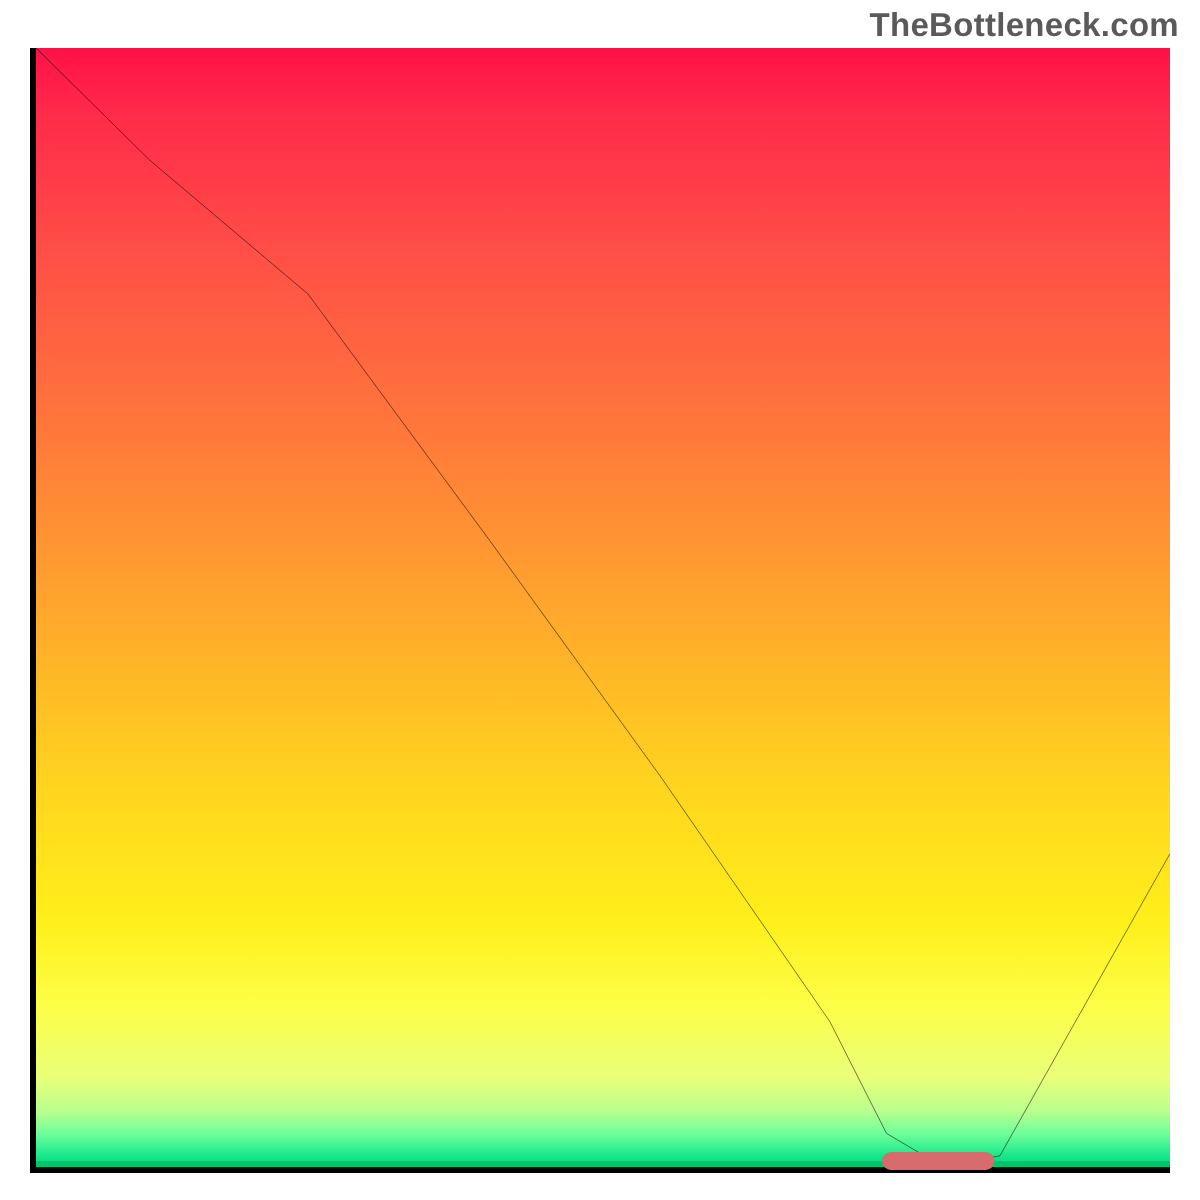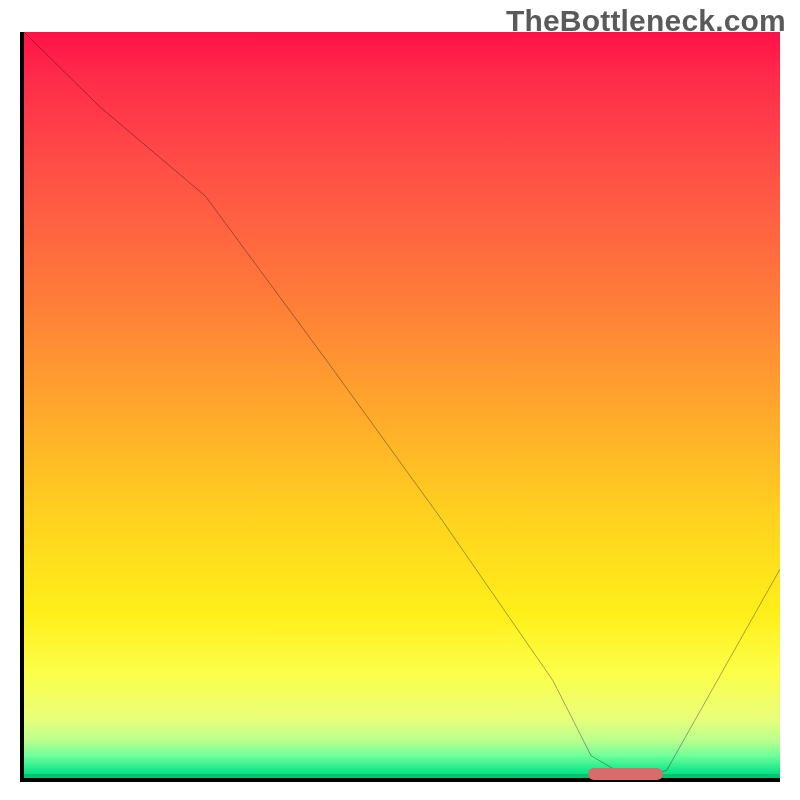--- a/index.html
+++ b/index.html
@@ -13,21 +13,21 @@
   .chart-container {
     position: relative;
     width: 800px;
     height: 800px;
   }
   .watermark {
     position: absolute;
     top: 4px;
     right: 14px;
     font-family: Arial, Helvetica, sans-serif;
-    font-size: 30px;
+    font-size: 22px;
     font-weight: 600;
     color: #5a5a5a;
     letter-spacing: 0.2px;
     z-index: 50;
   }
   .plot-area {
     position: absolute;
     left: 20px;
     top: 32px;
     width: 760px;

